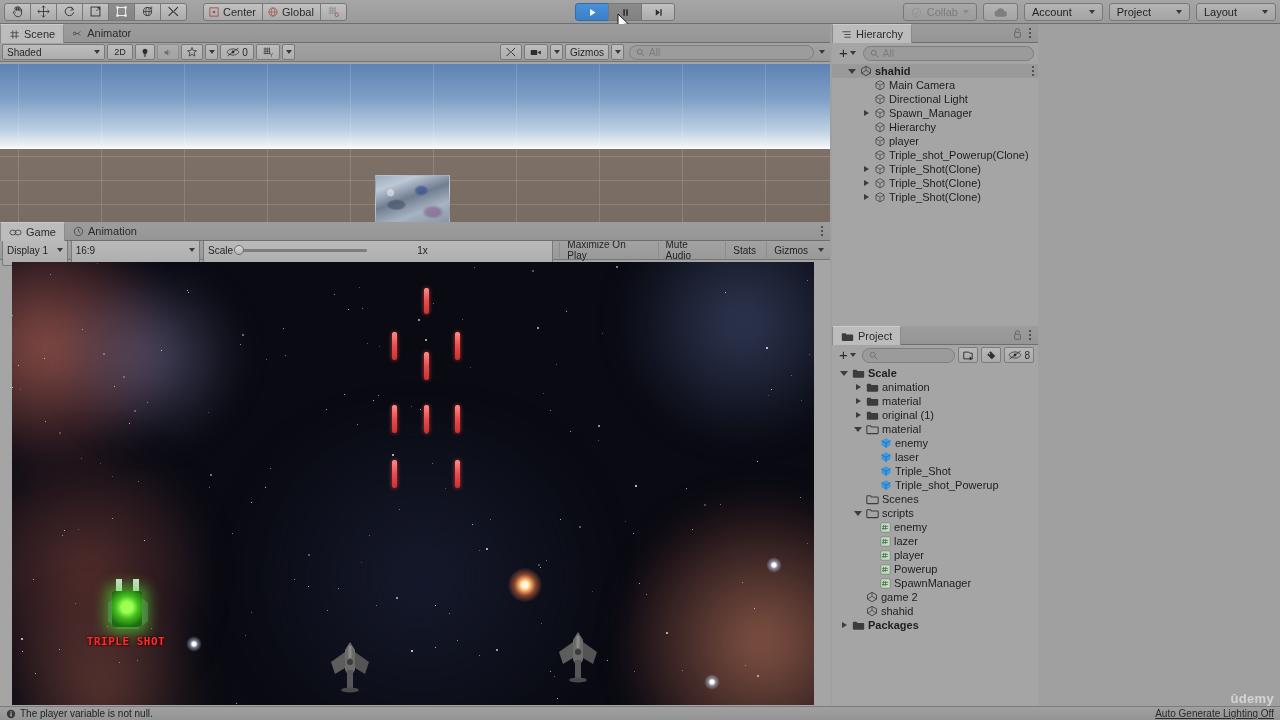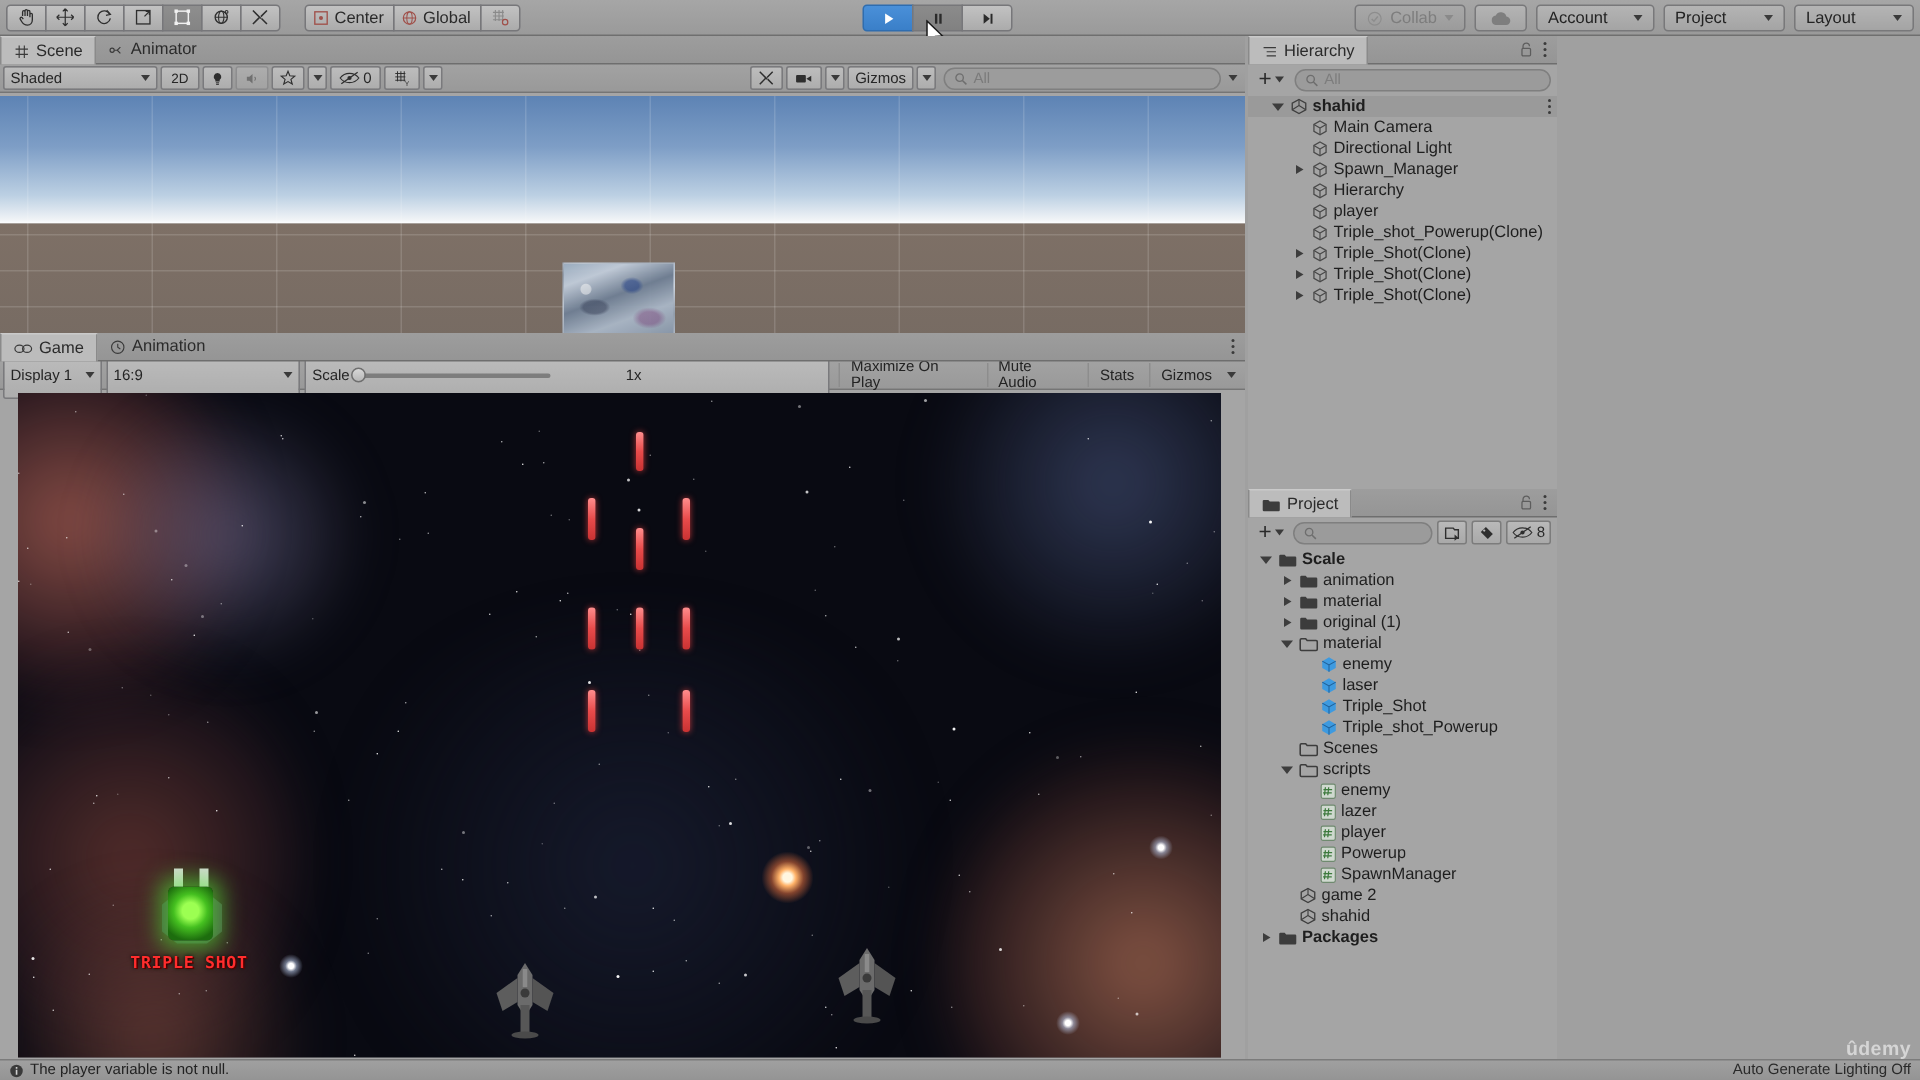--- a/index.html
+++ b/index.html
@@ -219,21 +219,21 @@
   
   #insp-panel { left:1038px; top:24px; width:242px; height:682px; }
   .insp-body { position:absolute;left:0;right:0;top:19px;bottom:0;background:#a5a5a5; }
 
   
   .statusbar {
     position:absolute; left:0; bottom:0; width:1280px; height:14px;
     background:linear-gradient(#a0a0a0,#949494); border-top:1px solid #7b7b7b;
     display:flex; align-items:center; padding:0 6px; font-size:10px; color:#222;text-align:right;
   }
-  .status-right { margin-left:auto; color:#2a2a2a; }
+  .status-right { margin-left:auto; color:#2a2a2a;text-decoration:underline; }
   .udemy {
     position:absolute; right:6px; bottom:14px;
     font-size:13px; font-weight:bold; color:#d5d5d5;
     font-family:"Liberation Sans", sans-serif; letter-spacing:.3px;
   }
   .info-ico { width:10px;height:10px;flex:0 0 10px;margin-right:4px;}
 
   .cursor { position:absolute; left:617px; top:13px; width:13px;height:19px; pointer-events:none; }
 </style>
 </head>

